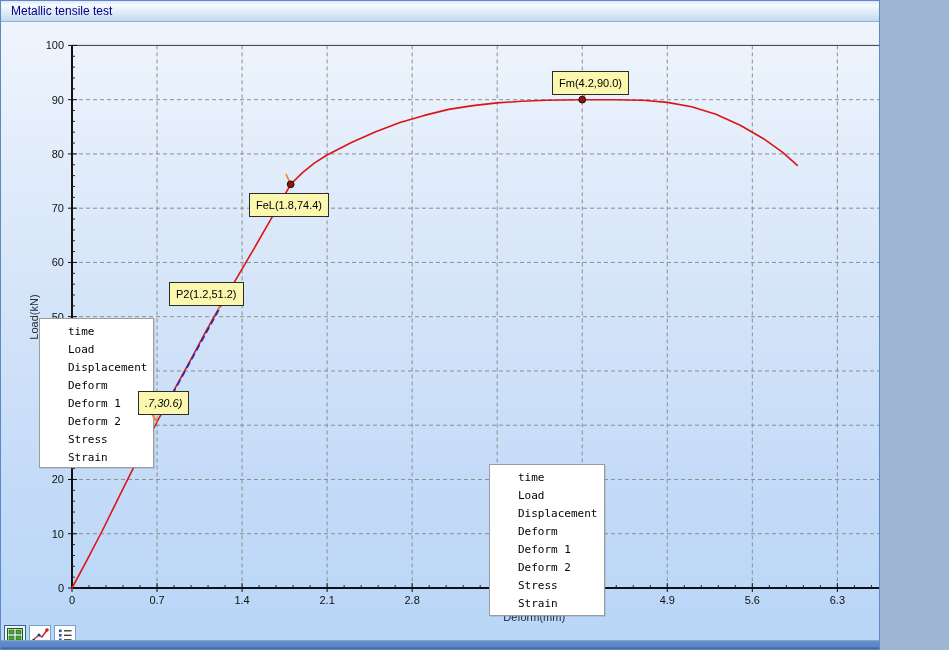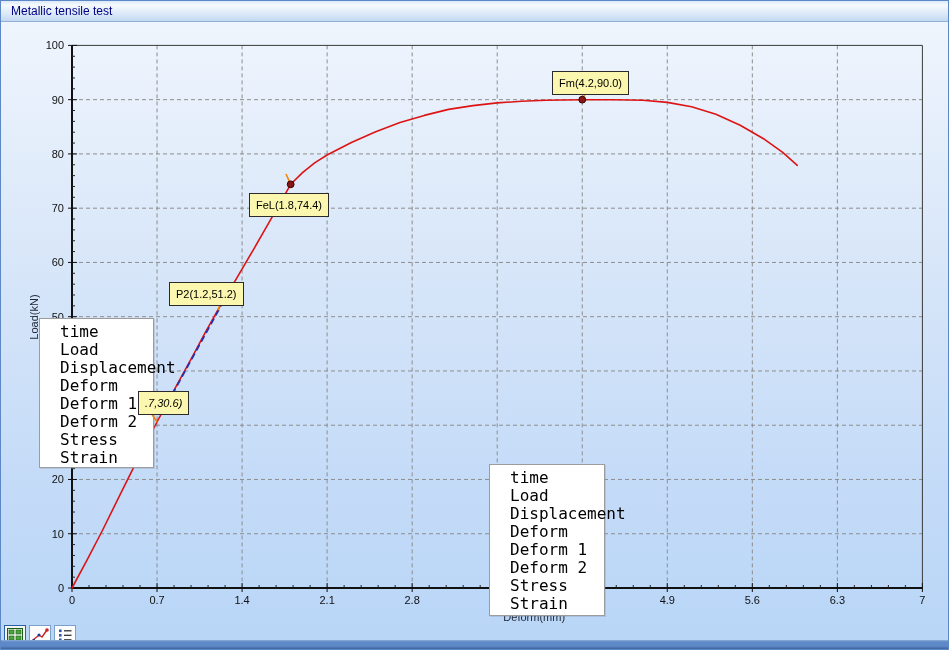--- a/index.html
+++ b/index.html
@@ -1,36 +1,36 @@
 <!DOCTYPE html>
 <html><head>
 <meta charset="utf-8">
 <style>
   html,body{margin:0;padding:0;background:#9eb6d4;}
   .window{
-    position:relative;width:949px;height:650px;box-sizing:border-box;
+    position:relative;width:880px;height:650px;box-sizing:border-box;
     border:1px solid #5d88c7;overflow:hidden;
     background:linear-gradient(180deg,#eff5fd 22px,#d9e7f9 250px,#c4dbf8 480px,#b9d6f7 640px);
     font-family:"Liberation Sans",sans-serif;
   }
   .titlebar{
     position:absolute;left:0;top:0;right:0;height:20px;
     background:linear-gradient(180deg,#dce9f9 0%,#f6fafe 20%,#d4e4f6 75%,#c2d8f0 100%);
     border-bottom:1px solid #93b1d8;
   }
   .titlebar .title{position:absolute;left:10px;top:3px;font-size:12px;color:#000080;}
   svg.layer{position:absolute;left:0;top:0;pointer-events:none;}
   #chart-svg{z-index:1;}
   #anno-svg{z-index:8;}
   #chart-svg text{font-family:"Liberation Sans",sans-serif;font-size:11px;fill:#111;}
   #chart-svg .axis-title{fill:#1d2433;}
   .menu-panel{
     position:absolute;z-index:5;background:#ffffff;border:1px solid #9c9c9c;
-    box-sizing:border-box;padding:4px 0;
-    font-family:"DejaVu Sans Mono","Liberation Mono",monospace;font-size:16px;color:#000;
+    box-sizing:border-box;padding:4px 8px;
+    font-family:"DejaVu Sans Mono","Liberation Mono",monospace;font-size:11px;color:#000;
     box-shadow:1px 1px 0 rgba(120,130,150,0.25);
   }
   #menu-left{left:38px;top:317px;width:115px;height:150px;}
   #menu-right{left:488px;top:463px;width:116px;height:152px;}
   .menu-item{height:18px;line-height:18px;padding-left:20px;white-space:pre;}
   .anno{
     position:absolute;z-index:9;background:#fbf7ae;border:1px solid #2b2b2b;
     font-size:11px;line-height:14px;padding:4px 6px;color:#000;white-space:nowrap;
   }
   .bottombar{position:absolute;left:0;top:621px;width:100%;height:21px;z-index:10;}

